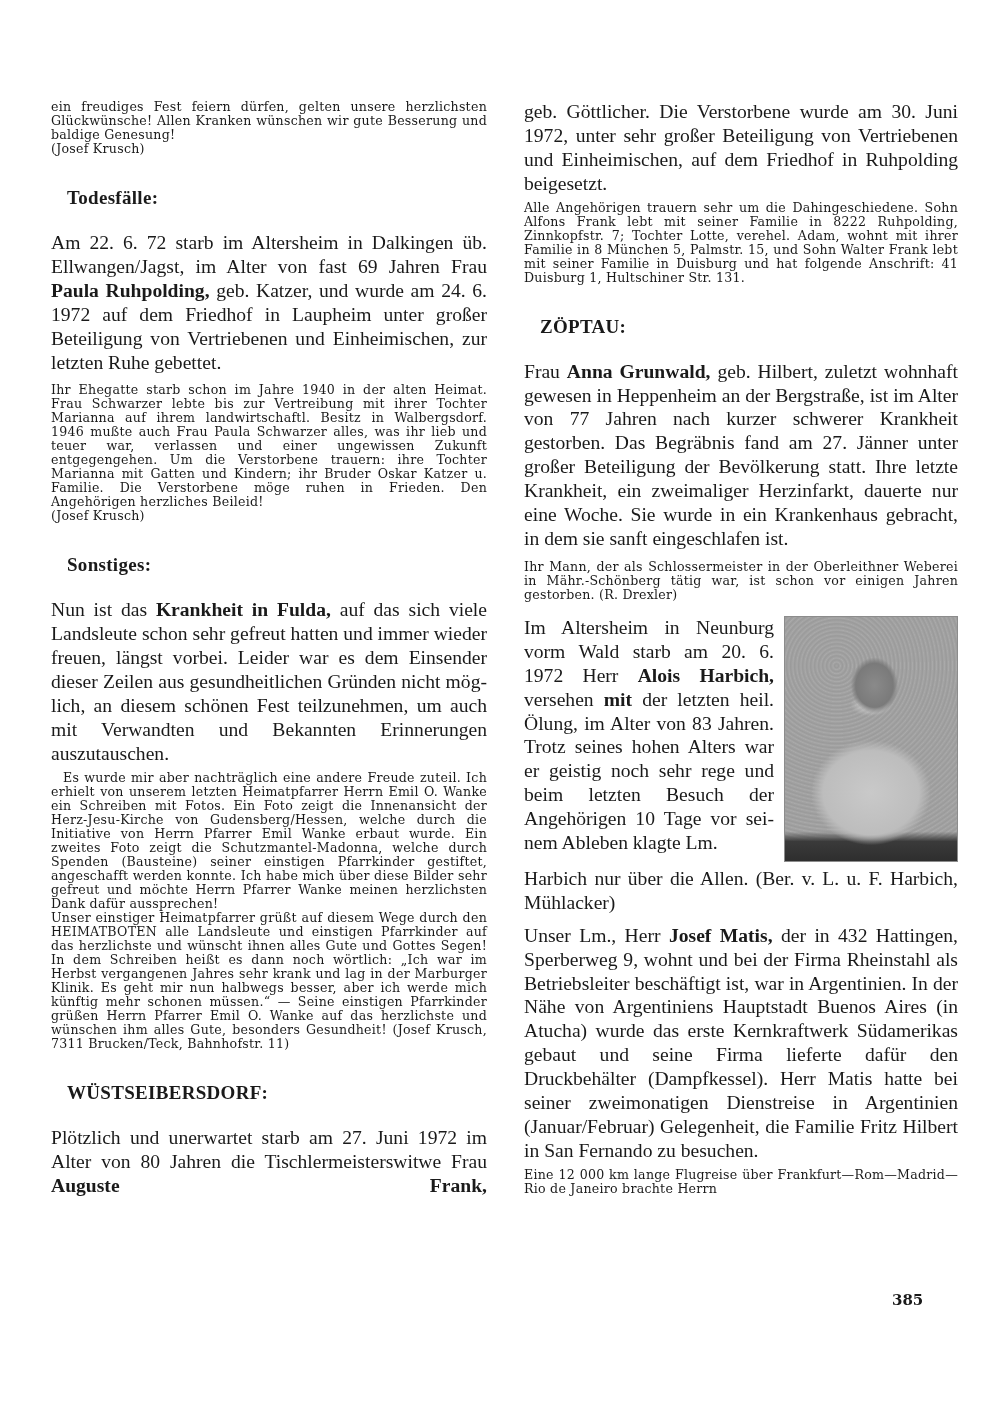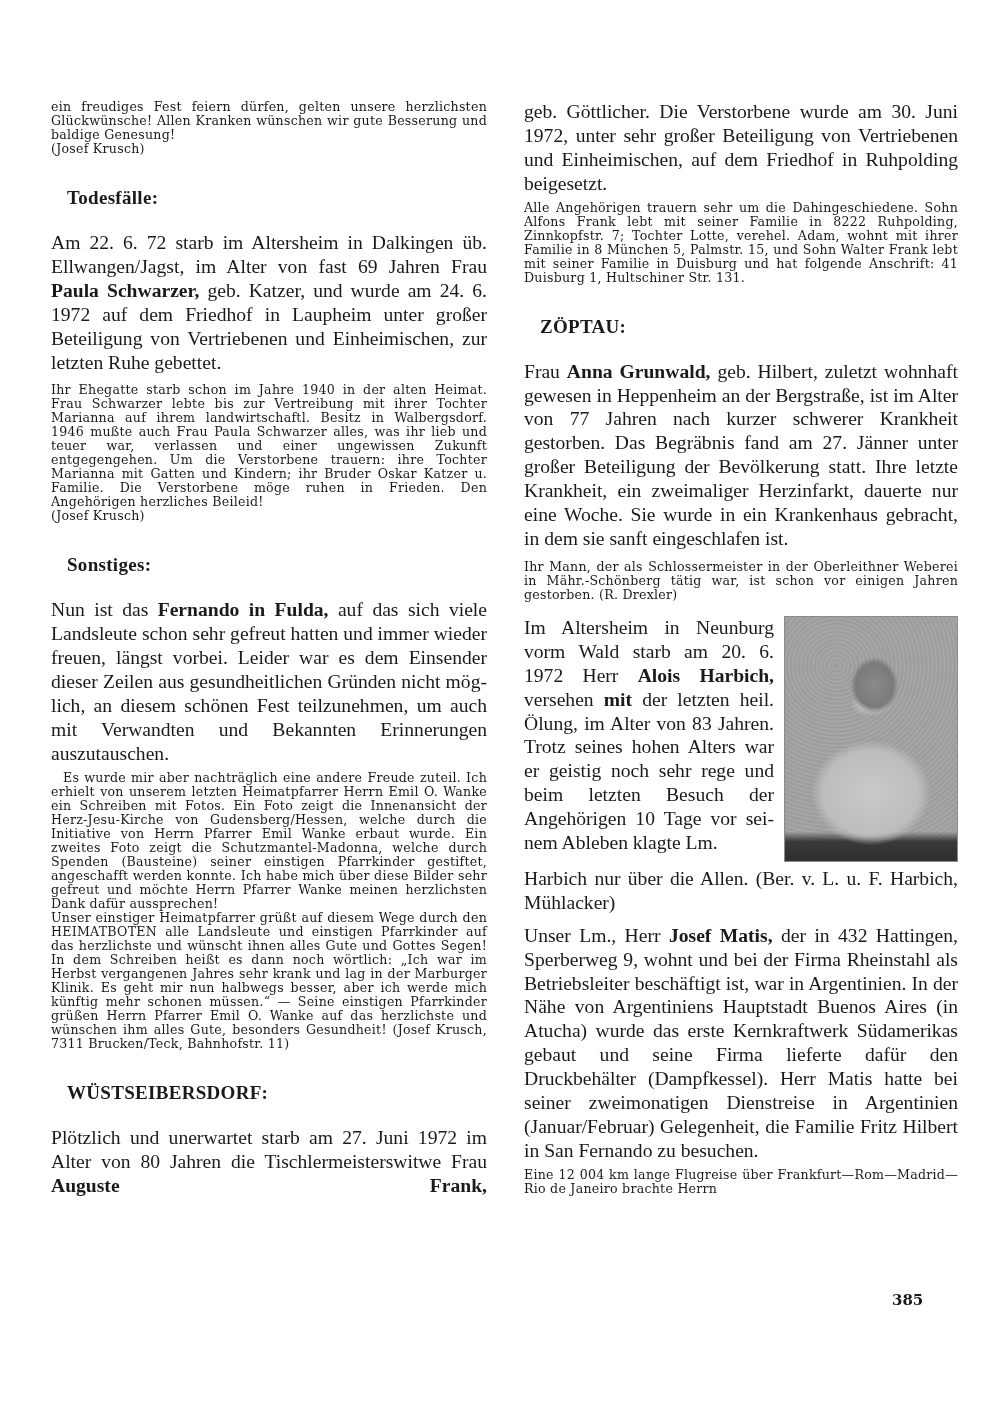--- a/index.html
+++ b/index.html
@@ -35,29 +35,29 @@
 </head>
 <body>
 
 <div class="col col-left">
   <p class="small">ein freudiges Fest feiern dürfen, gelten unsere herzlichsten Glückwünsche! Allen Kranken wünschen wir gute Besserung und baldige Ge­nesung!</p>
   <p class="small right">(Josef Krusch)</p>
   <div class="gap-l"></div>
 
   <h2>Todesfälle:</h2>
   <div class="gap-s"></div>
-  <p class="large"><span>Am 22. 6. 72 starb im Altersheim in Dal­kingen üb. Ellwangen/Jagst, im Alter von fast 69 Jahren Frau </span><b>Paula Schwarzer,</b><span> geb. Katzer, und wurde am 24. 6. 1972 auf dem Friedhof in Laupheim unter großer Beteili­gung von Vertriebenen und Einheimischen, zur letzten Ruhe gebettet.</span></p>
+  <p class="large"><span>Am 22. 6. 72 starb im Altersheim in Dal­kingen üb. Ellwangen/Jagst, im Alter von fast 69 Jahren Frau </span><b>Paula Ruhpolding,</b><span> geb. Katzer, und wurde am 24. 6. 1972 auf dem Friedhof in Laupheim unter großer Beteili­gung von Vertriebenen und Einheimischen, zur letzten Ruhe gebettet.</span></p>
   <div class="gap-m"></div>
   <p class="small">Ihr Ehegatte starb schon im Jahre 1940 in der al­ten Heimat. Frau Schwarzer lebte bis zur Ver­treibung mit ihrer Tochter Marianna auf ihrem landwirtschaftl. Besitz in Walbergsdorf. 1946 mußte auch Frau Paula Schwarzer alles, was ihr lieb und teuer war, verlassen und einer unge­wissen Zukunft entgegengehen. Um die Ver­storbene trauern: ihre Tochter Marianna mit Gatten und Kindern; ihr Bruder Oskar Katzer u. Familie. Die Verstorbene möge ruhen in Frie­den. Den Angehörigen herzliches Beileid!</p>
   <p class="small right">(Josef Krusch)</p>
   <div class="gap-l"></div>
 
   <h2>Sonstiges:</h2>
   <div class="gap-s"></div>
-  <p class="large"><span>Nun ist das </span><b>Fernando in Fulda,</b><span> auf das sich viele Landsleute schon sehr gefreut hatten und immer wieder freuen, längst vorbei. Leider war es dem Einsender dieser Zeilen aus gesundheitlichen Gründen nicht mög­lich, an diesem schönen Fest teilzunehmen, um auch mit Verwandten und Bekannten Erinnerungen auszutauschen.</span></p>
+  <p class="large"><span>Nun ist das </span><b>Krankheit in Fulda,</b><span> auf das sich viele Landsleute schon sehr gefreut hatten und immer wieder freuen, längst vorbei. Leider war es dem Einsender dieser Zeilen aus gesundheitlichen Gründen nicht mög­lich, an diesem schönen Fest teilzunehmen, um auch mit Verwandten und Bekannten Erinnerungen auszutauschen.</span></p>
   <div class="gap-s"></div>
   <p class="small indent">Es wurde mir aber nachträglich eine andere Freude zuteil. Ich erhielt von unserem letzten Heimatpfarrer Herrn Emil O. Wanke ein Schrei­ben mit Fotos. Ein Foto zeigt die Innenansicht der Herz-Jesu-Kirche von Gudensberg/Hessen, welche durch die Initiative von Herrn Pfarrer Emil Wanke erbaut wurde. Ein zweites Foto zeigt die Schutzmantel-Madonna, welche durch Spenden (Bausteine) seiner einstigen Pfarrkin­der gestiftet, angeschafft werden konnte. Ich habe mich über diese Bilder sehr gefreut und möchte Herrn Pfarrer Wanke meinen herzlich­sten Dank dafür aussprechen!</p>
   <p class="small">Unser einstiger Heimatpfarrer grüßt auf diesem Wege durch den HEIMATBOTEN alle Lands­leute und einstigen Pfarrkinder auf das herz­lichste und wünscht ihnen alles Gute und Got­tes Segen! In dem Schreiben heißt es dann noch wörtlich: „Ich war im Herbst vergangenen Jah­res sehr krank und lag in der Marburger Kli­nik. Es geht mir nun halbwegs besser, aber ich werde mich künftig mehr schonen müssen.“ — Seine einstigen Pfarrkinder grüßen Herrn Pfar­rer Emil O. Wanke auf das herzlichste und wünschen ihm alles Gute, besonders Gesund­heit! (Josef Krusch, 7311 Brucken/Teck, Bahn­hofstr. 11)</p>
   <div class="gap-l"></div>
 
   <h2>WÜSTSEIBERSDORF:</h2>
   <div class="gap-s"></div>
   <p class="large" style="text-align-last: justify;"><span>Plötzlich und unerwartet starb am 27. Ju­ni 1972 im Alter von 80 Jahren die Tisch­lermeisterswitwe Frau </span><b>Auguste Frank,</b></p>
 </div>
 
@@ -77,16 +77,16 @@
   <div class="photo-wrap">
     <p class="large photo-text"><span>Im Altersheim in Neun­burg vorm Wald starb am 20. 6. 1972 Herr </span><b>Alois Harbich,</b><span> versehen </span><b>mit</b><span> der letzten heil. Ölung, im Alter von 83 Jahren. Trotz seines hohen Al­ters war er geistig noch sehr rege und beim letz­ten Besuch der Angehö­rigen 10 Tage vor sei­nem Ableben klagte Lm.</span></p>
     <div class="photo" title="Portrait photo of Alois Harbich"></div>
   </div>
   <div class="gap-s"></div>
   <p class="large">Harbich nur über die Allen. (Ber. v. L. u. F. Harbich, Mühlacker)</p>
   <div class="gap-m"></div>
 
   <p class="large"><span>Unser Lm., Herr </span><b>Josef Matis,</b><span> der in 432 Hattingen, Sperberweg 9, wohnt und bei der Firma Rheinstahl als Betriebsleiter beschäftigt ist, war in Argentinien. In der Nähe von Argentiniens Hauptstadt Buenos Aires (in Atucha) wurde das erste Kern­kraftwerk Südamerikas gebaut und seine Firma lieferte dafür den Druckbehälter (Dampfkessel). Herr Matis hatte bei seiner zweimonatigen Dienstreise in Argentinien (Januar/Februar) Gelegenheit, die Familie Fritz Hilbert in San Fernando zu besu­chen.</span></p>
   <div class="gap-s"></div>
-  <p class="small">Eine 12 004 km lange Flugreise über Frankfurt—Rom—Madrid—Rio de Janeiro brachte Herrn</p>
+  <p class="small">Eine 12 000 km lange Flugreise über Frankfurt—Rom—Madrid—Rio de Janeiro brachte Herrn</p>
 </div>
 
 <div class="page-number">385</div>
 
 </body></html>

